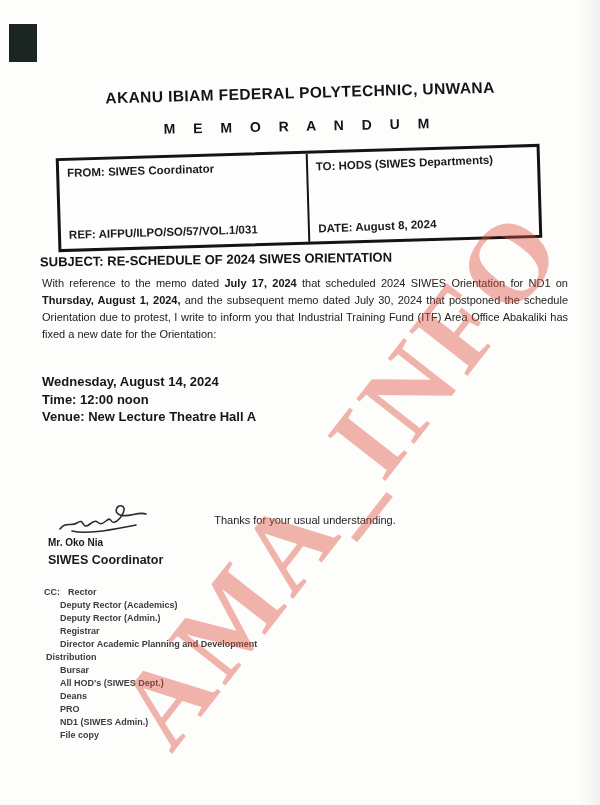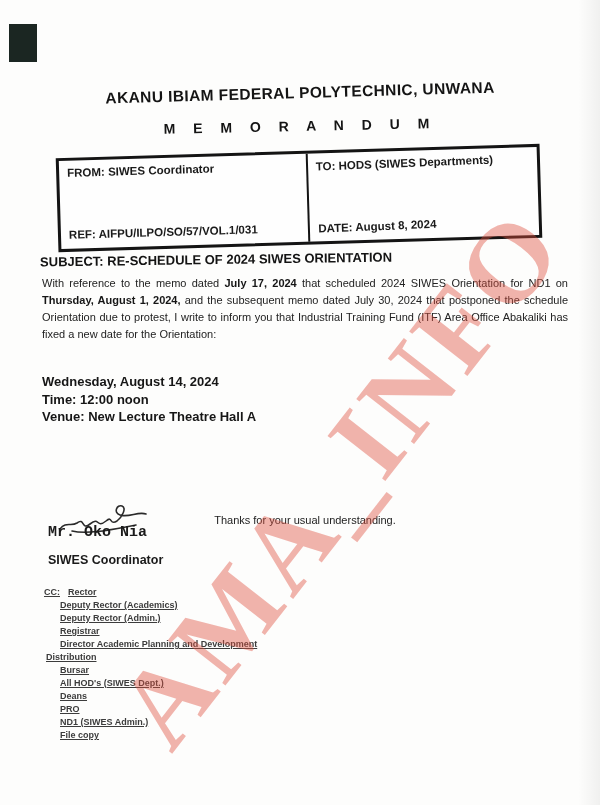--- a/index.html
+++ b/index.html
@@ -31,24 +31,24 @@
     transform:rotate(-.8deg);color:#141414;}
   .para{position:absolute;left:42px;width:526px;font-size:11px;line-height:17px;
     text-align:justify;color:#222;}
   .p1{top:275px;}
   .p2{top:438px;text-align:left;}
   .p3{top:512px;text-align:center;}
   .bold-seg{font-weight:bold;color:#161616;}
   .schedule{position:absolute;left:42px;top:373px;font-size:13px;font-weight:bold;
     line-height:17.5px;color:#161616;}
   .signature{position:absolute;left:56px;top:498px;width:120px;height:42px;}
-  .sig-name{position:absolute;left:48px;top:524px;font-size:15px;font-weight:bold;color:#1a1a1a;font-family:Liberation Mono, monospace;}
+  .sig-name{position:absolute;left:48px;top:537px;font-size:10px;font-weight:bold;color:#1a1a1a;}
   .sig-title{position:absolute;left:48px;top:553px;font-size:12.5px;font-weight:bold;color:#1a1a1a;}
   .cc-block{position:absolute;left:44px;top:586px;font-size:9px;font-weight:bold;
-    line-height:13px;color:#3c3c3c;text-decoration:underline;}
+    line-height:13px;color:#3c3c3c;}
   .cc-line{white-space:nowrap;}
   .cc-first{display:flex;gap:8px;}
   .cc-indent{padding-left:16px;}
   .dist-label{padding-left:2px;}
   .watermark{
     position:absolute;left:340px;top:478px;
     transform:translate(-50%,-50%) rotate(-52deg);
     font-family:"Liberation Serif",serif;font-weight:bold;
     font-size:112px;letter-spacing:5px;white-space:nowrap;
     opacity:.42;pointer-events:none;z-index:5;

